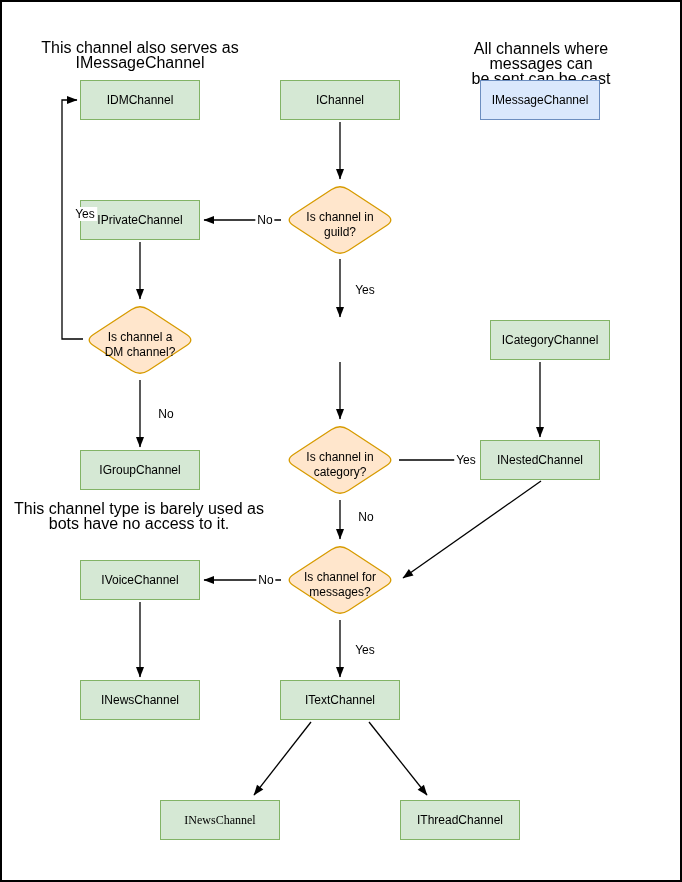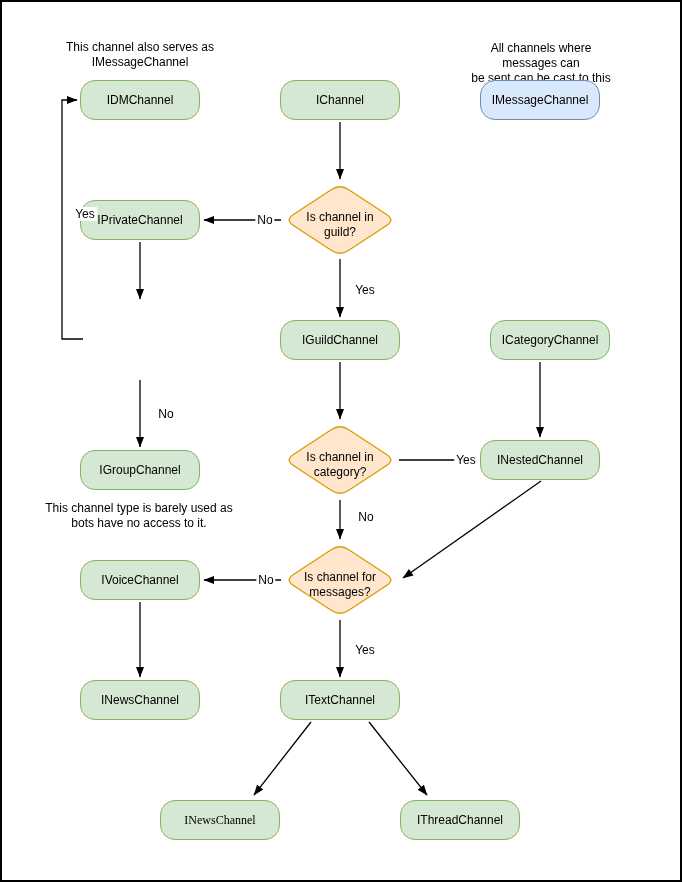--- a/index.html
+++ b/index.html
@@ -24,21 +24,21 @@
     stroke: var(--arrow, #000000);
     stroke-width: 1.3;
     fill: none;
   }
   .edges marker path { fill: var(--arrow, #000000); stroke: none; }
   .node {
     position: absolute;
     width: 120px; height: 40px;
     background: var(--node-fill, #d5e8d4);
     border: 1.3px solid var(--node-border, #82b366);
-    border-radius: 15px;
+    border-radius: 0;
     display: flex; align-items: center; justify-content: center;
     font-size: 12px;
     z-index: 2;
   }
   .node.message {
     background: var(--message-fill, #dae8fc);
     border-color: var(--message-border, #6c8ebf);
   }
   .decision { position: absolute; width: 114px; height: 76px; z-index: 2; }
   .decision svg { position: absolute; left: 0; top: 0; display: block; }
@@ -59,21 +59,21 @@
     background: var(--background, #ffffff);
     padding: 0 2px;
     font-size: 12px;
     z-index: 3;
     margin-left: 25px;
   }
   .note {
     position: absolute;
     transform: translateX(-50%);
     text-align: center;
-    font-size: 12px; line-height: 15px;
+    font-size: 16px; line-height: 15px;
     white-space: pre-line;
     z-index: 2;
   }
 </style>
 </head>
 <body>
 
 <div class="canvas">
 
   <svg class="edges" width="682" height="882" viewBox="0 0 682 882">
@@ -104,37 +104,45 @@
 IMessageChannel</div>
   <div class="note" style="left:541px; top:41px;">All channels where messages can
 be sent can be cast to this type.</div>
   <div class="note" style="left:139px; top:501px;">This channel type is barely used as
 bots have no access to it.</div>
 
   <div class="node" style="left:80px; top:80px;">IDMChannel</div>
   <div class="node" style="left:280px; top:80px;">IChannel</div>
   <div class="node message" style="left:480px; top:80px;">IMessageChannel</div>
   <div class="node" style="left:80px; top:200px;">IPrivateChannel</div>
-  <div class="node" style="left:280px; top:320px;">IGuildChannel</div>
   <div class="node" style="left:480px; top:320px;margin-left:10px;">ICategoryChannel</div>
   <div class="node" style="left:80px; top:450px;">IGroupChannel</div>
   <div class="node" style="left:480px; top:440px;">INestedChannel</div>
   <div class="node" style="left:80px; top:560px;">IVoiceChannel</div>
   <div class="node" style="left:80px; top:680px;">INewsChannel</div>
   <div class="node" style="left:280px; top:680px;">ITextChannel</div>
   <div class="node" style="left:160px; top:800px;font-family:Liberation Serif, serif;">INewsChannel</div>
   <div class="node" style="left:400px; top:800px;">IThreadChannel</div>
 
   <div class="decision" style="left:283px; top:182px;">
     <svg width="114" height="76" viewBox="0 0 114 76">
       <path class="diamond" d="M65.4,7.5 L103.6,32.5 Q112,38 103.6,43.5 L65.4,68.5 Q57,74 48.6,68.5 L10.4,43.5 Q2,38 10.4,32.5 L48.6,7.5 Q57,2 65.4,7.5 Z"></path>
     </svg>
     <div class="dec-label">
         <span>Is channel in
 guild?</span>
+      </div>
+  </div>
+  <div class="decision" style="left:83px; top:302px;">
+    <svg width="114" height="76" viewBox="0 0 114 76">
+      <path class="diamond" d="M65.4,7.5 L103.6,32.5 Q112,38 103.6,43.5 L65.4,68.5 Q57,74 48.6,68.5 L10.4,43.5 Q2,38 10.4,32.5 L48.6,7.5 Q57,2 65.4,7.5 Z"></path>
+    </svg>
+    <div class="dec-label">
+        <span>Is channel a
+DM channel?</span>
       </div>
   </div>
   <div class="decision" style="left:283px; top:422px;">
     <svg width="114" height="76" viewBox="0 0 114 76">
       <path class="diamond" d="M65.4,7.5 L103.6,32.5 Q112,38 103.6,43.5 L65.4,68.5 Q57,74 48.6,68.5 L10.4,43.5 Q2,38 10.4,32.5 L48.6,7.5 Q57,2 65.4,7.5 Z"></path>
     </svg>
     <div class="dec-label">
         <span>Is channel in
 category?</span>
       </div>

